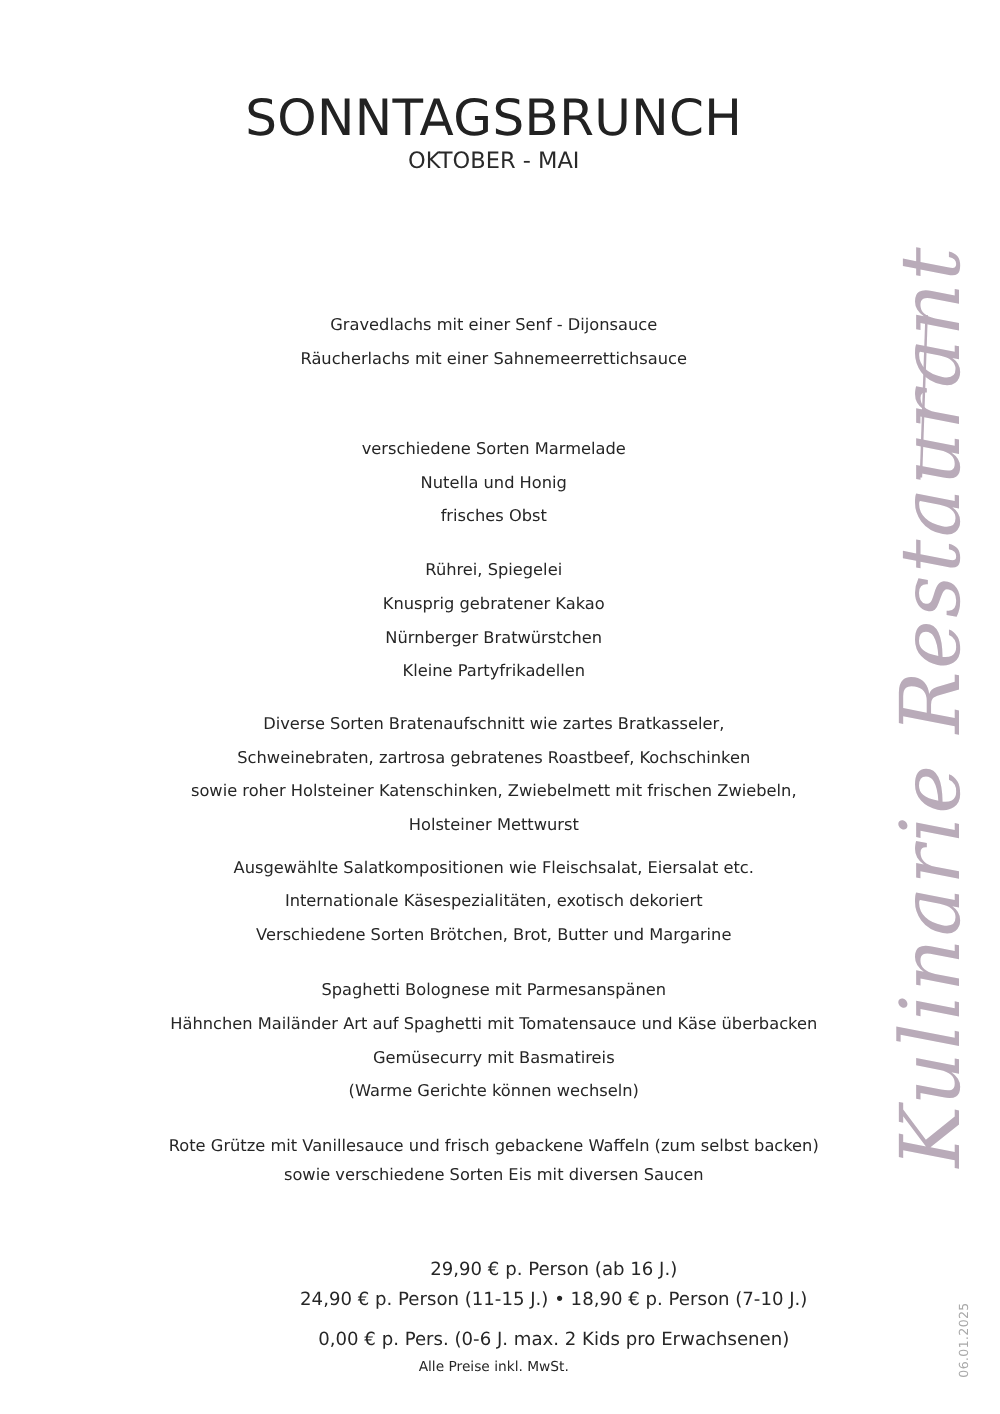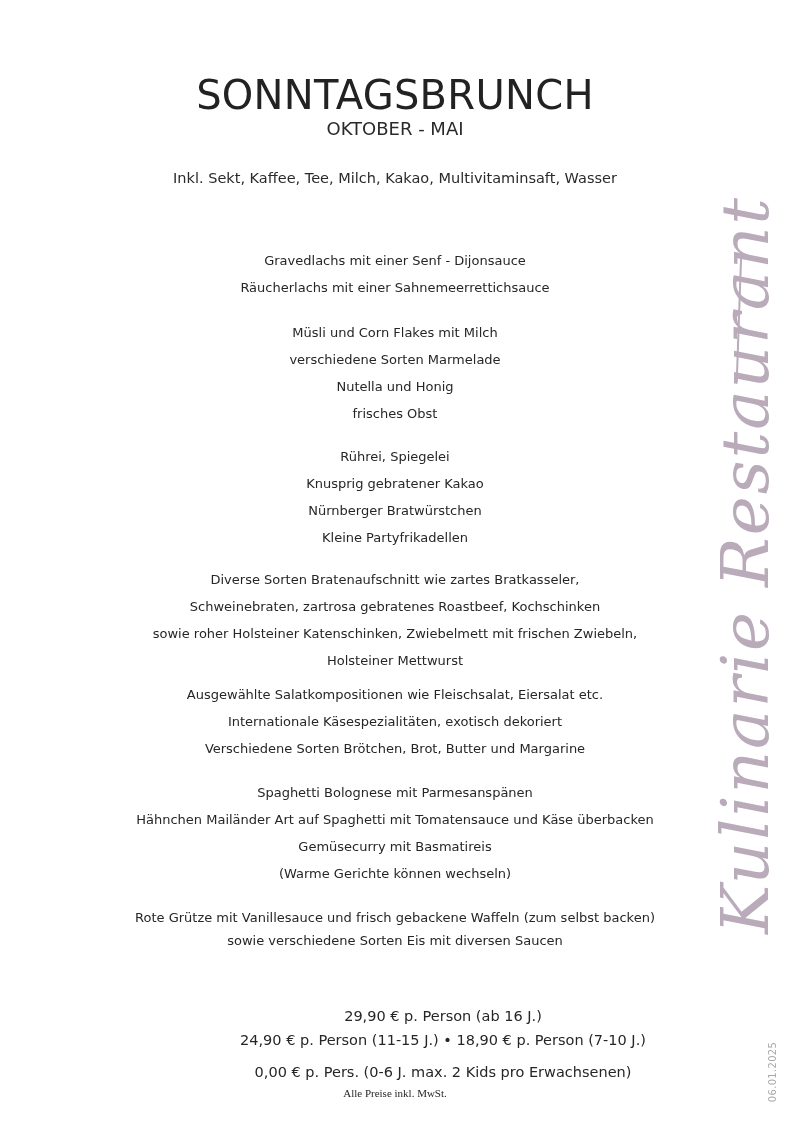--- a/index.html
+++ b/index.html
@@ -10,21 +10,21 @@
   }
   .page { position: absolute; left: 0; top: 0; width: 800px; height: 1131px; }
   .center { position: absolute; left: 0; width: 790px; text-align: center; white-space: nowrap; }
 
   .title { top: 72px; font-size: 40px; letter-spacing: 0.3px; color: #222; font-weight: normal; }
   .subtitle { top: 118px; font-size: 18px; color: #2a2a2a; }
   .includes { top: 170px; font-size: 14.5px; color: #2a2a2a; }
 
   .line { font-size: 13px; color: #262626; }
   .price { font-size: 14.5px; color: #262626; padding-left: 48px; }
-  .note { font-size: 11px; color: #262626; font-family: Liberation Serif, serif; }
+  .note { font-size: 11px; color: #262626; }
 
   .logo {
     position: absolute; left: 745px; top: 565px;
     transform: translate(-50%, -50%) rotate(-90deg);
     white-space: nowrap;
     font-family: "DejaVu Serif", "Liberation Serif", serif;
     font-style: italic; font-weight: normal;
     font-size: 66px; letter-spacing: 2px;
     color: #b9abb9;
   }
@@ -38,26 +38,24 @@
     white-space: nowrap; font-size: 10px; color: #a9a9a9; letter-spacing: 0.3px;
   }
 </style>
 </head>
 <body>
 
 <div class="page">
 
   <div class="center title">SONNTAGSBRUNCH</div>
   <div class="center subtitle">OKTOBER - MAI</div>
-  <div class="center includes">Inkl. Sekt, Kaffee, Tee, Milch, Kakao, Multivitaminsaft, Wasser</div>
 
   <div class="center line" style="top:253px">Gravedlachs mit einer Senf - Dijonsauce</div>
   <div class="center line" style="top:280px">Räucherlachs mit einer Sahnemeerrettichsauce</div>
 
-  <div class="center line" style="top:325px">Müsli und Corn Flakes mit Milch</div>
   <div class="center line" style="top:352px">verschiedene Sorten Marmelade</div>
   <div class="center line" style="top:379px">Nutella und Honig</div>
   <div class="center line" style="top:406px">frisches Obst</div>
 
   <div class="center line" style="top:449px">Rührei, Spiegelei</div>
   <div class="center line" style="top:476px">Knusprig gebratener Kakao</div>
   <div class="center line" style="top:503px">Nürnberger Bratwürstchen</div>
   <div class="center line" style="top:530px">Kleine Partyfrikadellen</div>
 
   <div class="center line" style="top:572px">Diverse Sorten Bratenaufschnitt wie zartes Bratkasseler,</div>

